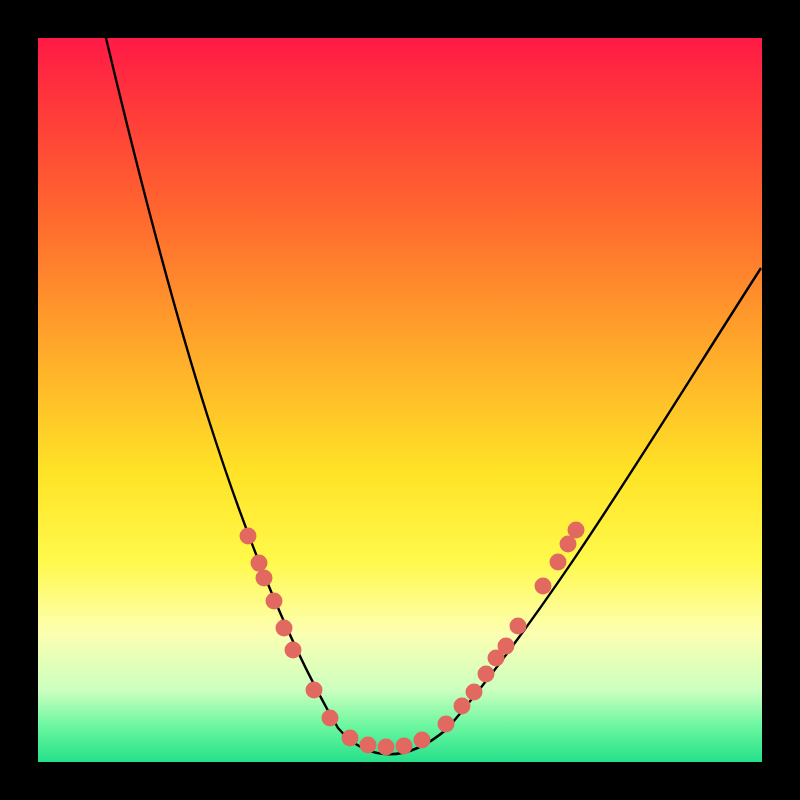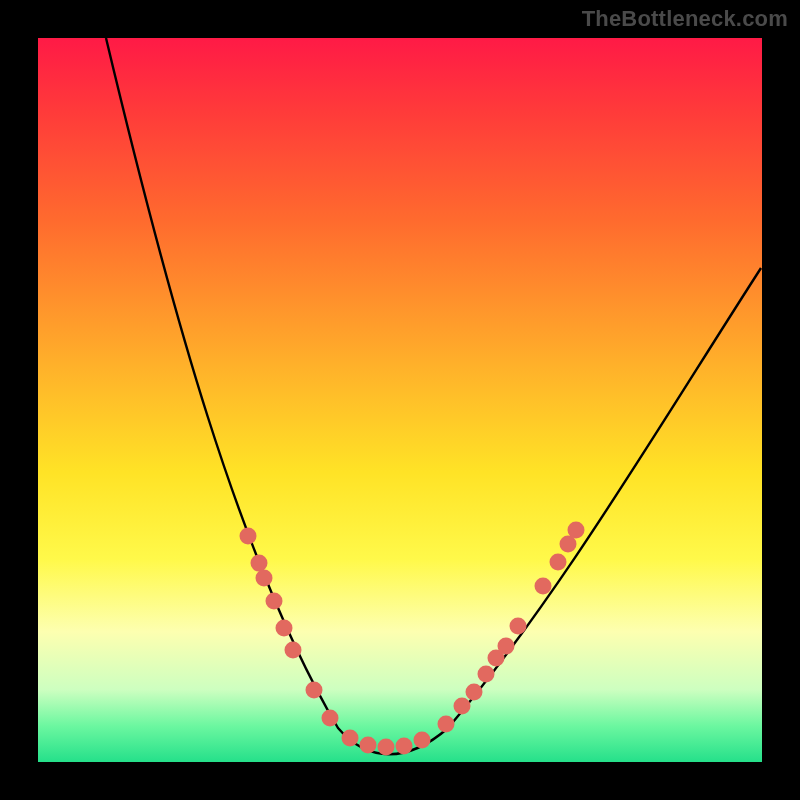--- a/index.html
+++ b/index.html
@@ -52,21 +52,20 @@
     top: 0;
     width: 724px;
     height: 724px;
     overflow: visible;
   }
 </style>
 </head>
 <body>
 
 <div class="frame">
-  <div class="watermark">TheBottleneck.com</div>
   <div class="plot">
     <svg class="curve" viewBox="0 0 724 724">
       <path fill="none" stroke-width="2.4" d="M 68 0 C 130 260, 200 520, 300 690 C 330 725, 370 725, 410 690 C 520 560, 620 390, 723 230" stroke="#000000"></path>
       <g id="ml">
           <circle cx="210" cy="498" r="8.5" fill="#e2695f" stroke="#c94f47" stroke-width="0"></circle>
           <circle cx="221" cy="525" r="8.5" fill="#e2695f" stroke="#c94f47" stroke-width="0"></circle>
           <circle cx="226" cy="540" r="8.5" fill="#e2695f" stroke="#c94f47" stroke-width="0"></circle>
           <circle cx="236" cy="563" r="8.5" fill="#e2695f" stroke="#c94f47" stroke-width="0"></circle>
           <circle cx="246" cy="590" r="8.5" fill="#e2695f" stroke="#c94f47" stroke-width="0"></circle>
           <circle cx="255" cy="612" r="8.5" fill="#e2695f" stroke="#c94f47" stroke-width="0"></circle>

